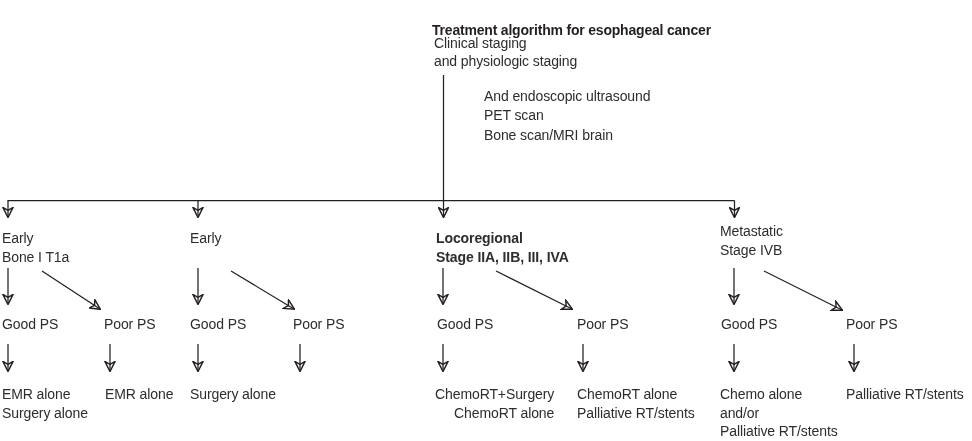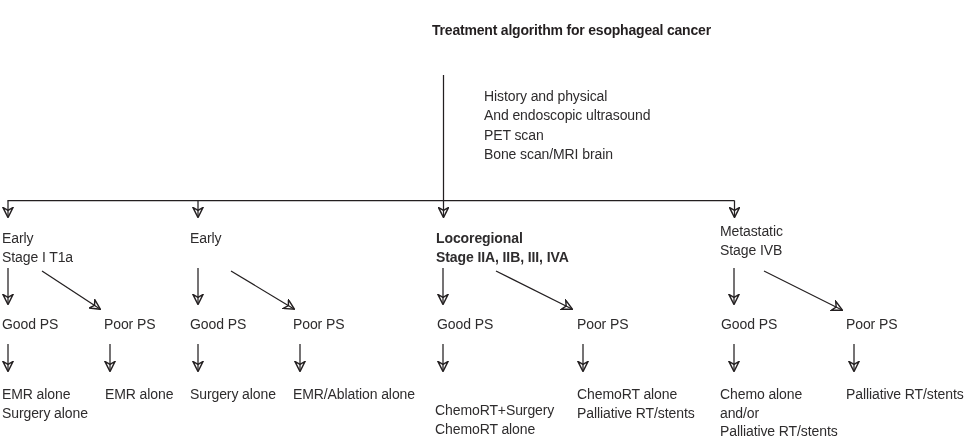--- a/index.html
+++ b/index.html
@@ -78,61 +78,61 @@
     <line x1="198" y1="344" x2="198" y2="371" marker-end="url(#arrow)"></line>
     <line x1="300" y1="344" x2="300" y2="371" marker-end="url(#arrow)"></line>
     <line x1="443" y1="344" x2="443" y2="371" marker-end="url(#arrow)"></line>
     <line x1="583" y1="344" x2="583" y2="371" marker-end="url(#arrow)"></line>
     <line x1="734" y1="344" x2="734" y2="371" marker-end="url(#arrow)"></line>
     <line x1="854" y1="344" x2="854" y2="371" marker-end="url(#arrow)"></line>
   </svg>
 
   <div class="lbl title" style="left:432px; top:21px;">Treatment algorithm for esophageal cancer</div>
 
+  <div class="lbl root-lbl" style="left:434px; top:35px;">
+    <div>Clinical staging</div>
+    <div>and physiologic staging</div>
+  </div>
 
   <div class="lbl workup" style="left:484px; top:87px;">
-    <div>History and physical</div>
     <div>And endoscopic ultrasound</div>
     <div>PET scan</div>
     <div>Bone scan/MRI brain</div>
   </div>
 
   <div class="lbl" style="left:2px; top:229px;">
     <div>Early</div>
-    <div>Stage I T1a</div>
+    <div>Bone I T1a</div>
   </div>
   <div class="lbl" style="left:2px; top:315px;">Good PS</div>
   <div class="lbl" style="left:104px; top:315px;">Poor PS</div>
   <div class="lbl" style="left:2px; top:385px;">
     <div>EMR alone</div>
     <div>Surgery alone</div>
   </div>
   <div class="lbl" style="left:105px; top:385px;">
     <div>EMR alone</div>
   </div>
 
   <div class="lbl" style="left:190px; top:229px;">
     <div>Early</div>
   </div>
   <div class="lbl" style="left:190px; top:315px;">Good PS</div>
   <div class="lbl" style="left:293px; top:315px;">Poor PS</div>
   <div class="lbl" style="left:190px; top:385px;">
     <div>Surgery alone</div>
   </div>
-  <div class="lbl" style="left:293px; top:385px;">
-    <div>EMR/Ablation alone</div>
-  </div>
 
   <div class="lbl" style="left:436px; top:229px;font-weight:bold;">
     <div>Locoregional</div>
     <div>Stage IIA, IIB, III, IVA</div>
   </div>
   <div class="lbl" style="left:437px; top:315px;">Good PS</div>
   <div class="lbl" style="left:577px; top:315px;">Poor PS</div>
-  <div class="lbl" style="left:435px; top:401px;">
+  <div class="lbl" style="left:435px; top:385px;text-align:right;">
     <div>ChemoRT+Surgery</div>
     <div>ChemoRT alone</div>
   </div>
   <div class="lbl" style="left:577px; top:385px;">
     <div>ChemoRT alone</div>
     <div>Palliative RT/stents</div>
   </div>
 
   <div class="lbl" style="left:720px; top:222px;">
     <div>Metastatic</div>

